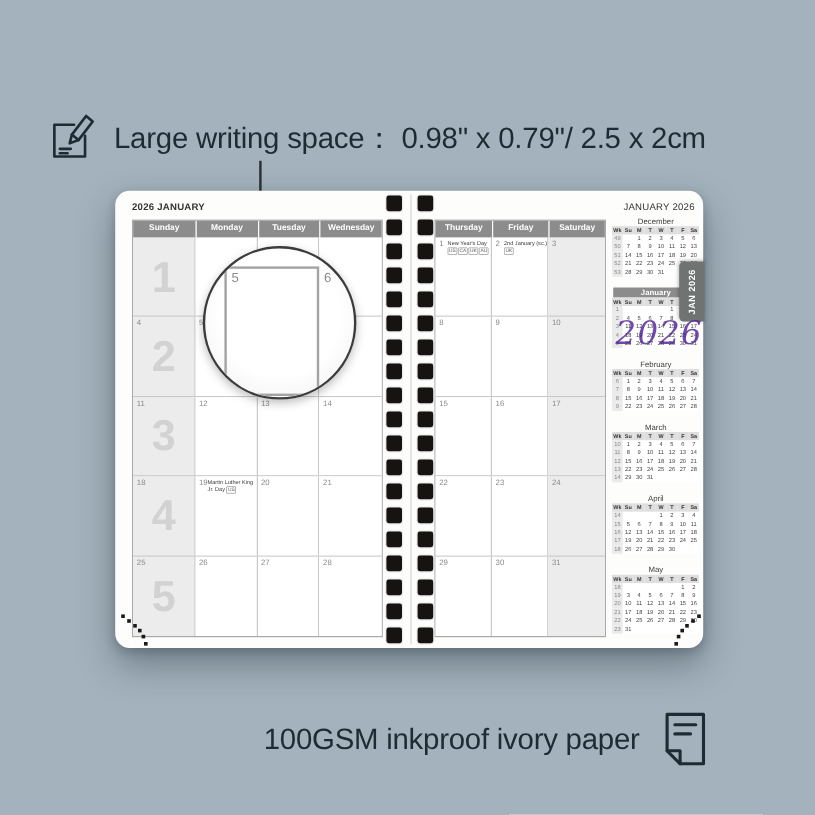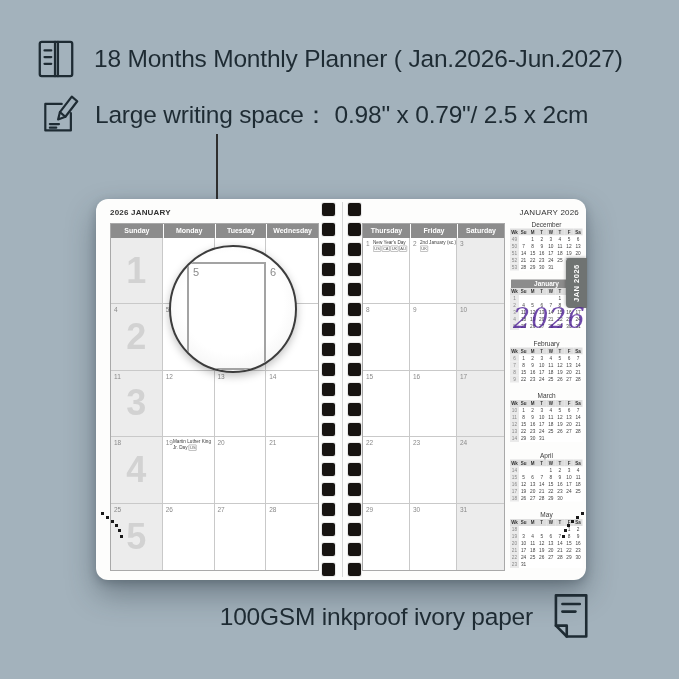--- a/index.html
+++ b/index.html
@@ -8,21 +8,21 @@
   
   .anno{position:absolute;display:flex;align-items:center;gap:15px;}
   .anno1{left:33px;top:38px;}
   .anno2{left:38px;top:93px;}
   .anno-text{font-size:24.5px;font-weight:500;letter-spacing:-0.2px;white-space:nowrap;}
   .anno-icon svg{display:block;}
   
   .connector{position:absolute;left:216px;top:134px;width:2px;height:74px;background:#2e2e2e;}
   
   .planner{position:absolute;left:96px;top:159px;width:490px;height:381px;background:#fdfdfc;
-           border-radius:12px;box-shadow:0 14px 30px rgba(35,48,58,.40),0 3px 8px rgba(35,48,58,.25);margin-top:40px;}
+           border-radius:12px;box-shadow:0 14px 30px rgba(35,48,58,.40),0 3px 8px rgba(35,48,58,.25);}
   .page-title-left{position:absolute;left:14px;top:9px;font-size:8px;font-weight:bold;color:#333;letter-spacing:.2px;}
   .page-title-right{position:absolute;right:7px;top:9px;font-size:8px;font-weight:normal;color:#333;letter-spacing:.2px;}
   
   .calgrid{position:absolute;top:24px;display:grid;border:1px solid #a9a9a9;background:#fff;}
   #cal-left{left:14px;width:207px;grid-template-columns:repeat(4,1fr);grid-template-rows:14px repeat(5,66.4px);}
   #cal-right{left:266px;width:141px;grid-template-columns:repeat(3,1fr);grid-template-rows:14px repeat(5,66.4px);}
   .hcell{background:#8c8c8c;color:#fff;font-size:7px;font-weight:bold;text-align:center;line-height:14px;}
   .hsep{border-left:1px solid #fdfdfd;}
   .cell{position:relative;background:#fff;border-right:1px solid #c9c9c9;border-bottom:1px solid #c9c9c9;}
   .cell.lastcol{border-right:none;}
@@ -65,33 +65,20 @@
   
   .dot{position:absolute;width:3px;height:3px;background:#191919;}
   
   .caption{position:absolute;right:85px;top:591px;display:flex;align-items:center;gap:13px;}
 </style>
 </head>
 <body>
 
 <div class="stage">
 
-  <div class="anno anno1">
-    <span class="anno-icon">
-      <svg width="46" height="42" viewBox="0 0 48 44" fill="none" stroke="#1e2b33" stroke-width="2.4" stroke-linecap="round" stroke-linejoin="round">
-        <rect x="7" y="4" width="34" height="36" rx="2"></rect>
-        <line x1="23" y1="4" x2="23" y2="40"></line>
-        <line x1="26" y1="4" x2="26" y2="40"></line>
-        <line x1="12" y1="13" x2="19" y2="13"></line>
-        <line x1="12" y1="20" x2="19" y2="20"></line>
-        <line x1="12" y1="27" x2="19" y2="27"></line>
-      </svg>
-    </span>
-    <span class="anno-text">18 Months Monthly Planner ( Jan.2026-Jun.2027)</span>
-  </div>
 
   <div class="anno anno2">
     <span class="anno-icon">
       <svg width="42" height="42" viewBox="0 0 46 46" fill="none" stroke="#1e2b33" stroke-width="2.4" stroke-linecap="round" stroke-linejoin="round">
         <path d="M36 22 V41 H8 V12 H26"></path>
         <path d="M24 21 L37 4 L43 9 L30 26 Z"></path>
         <path d="M24 21 L22 29 L30 26"></path>
         <line x1="13" y1="34" x2="23" y2="34"></line>
         <line x1="13" y1="38" x2="20" y2="38"></line>
       </svg>

